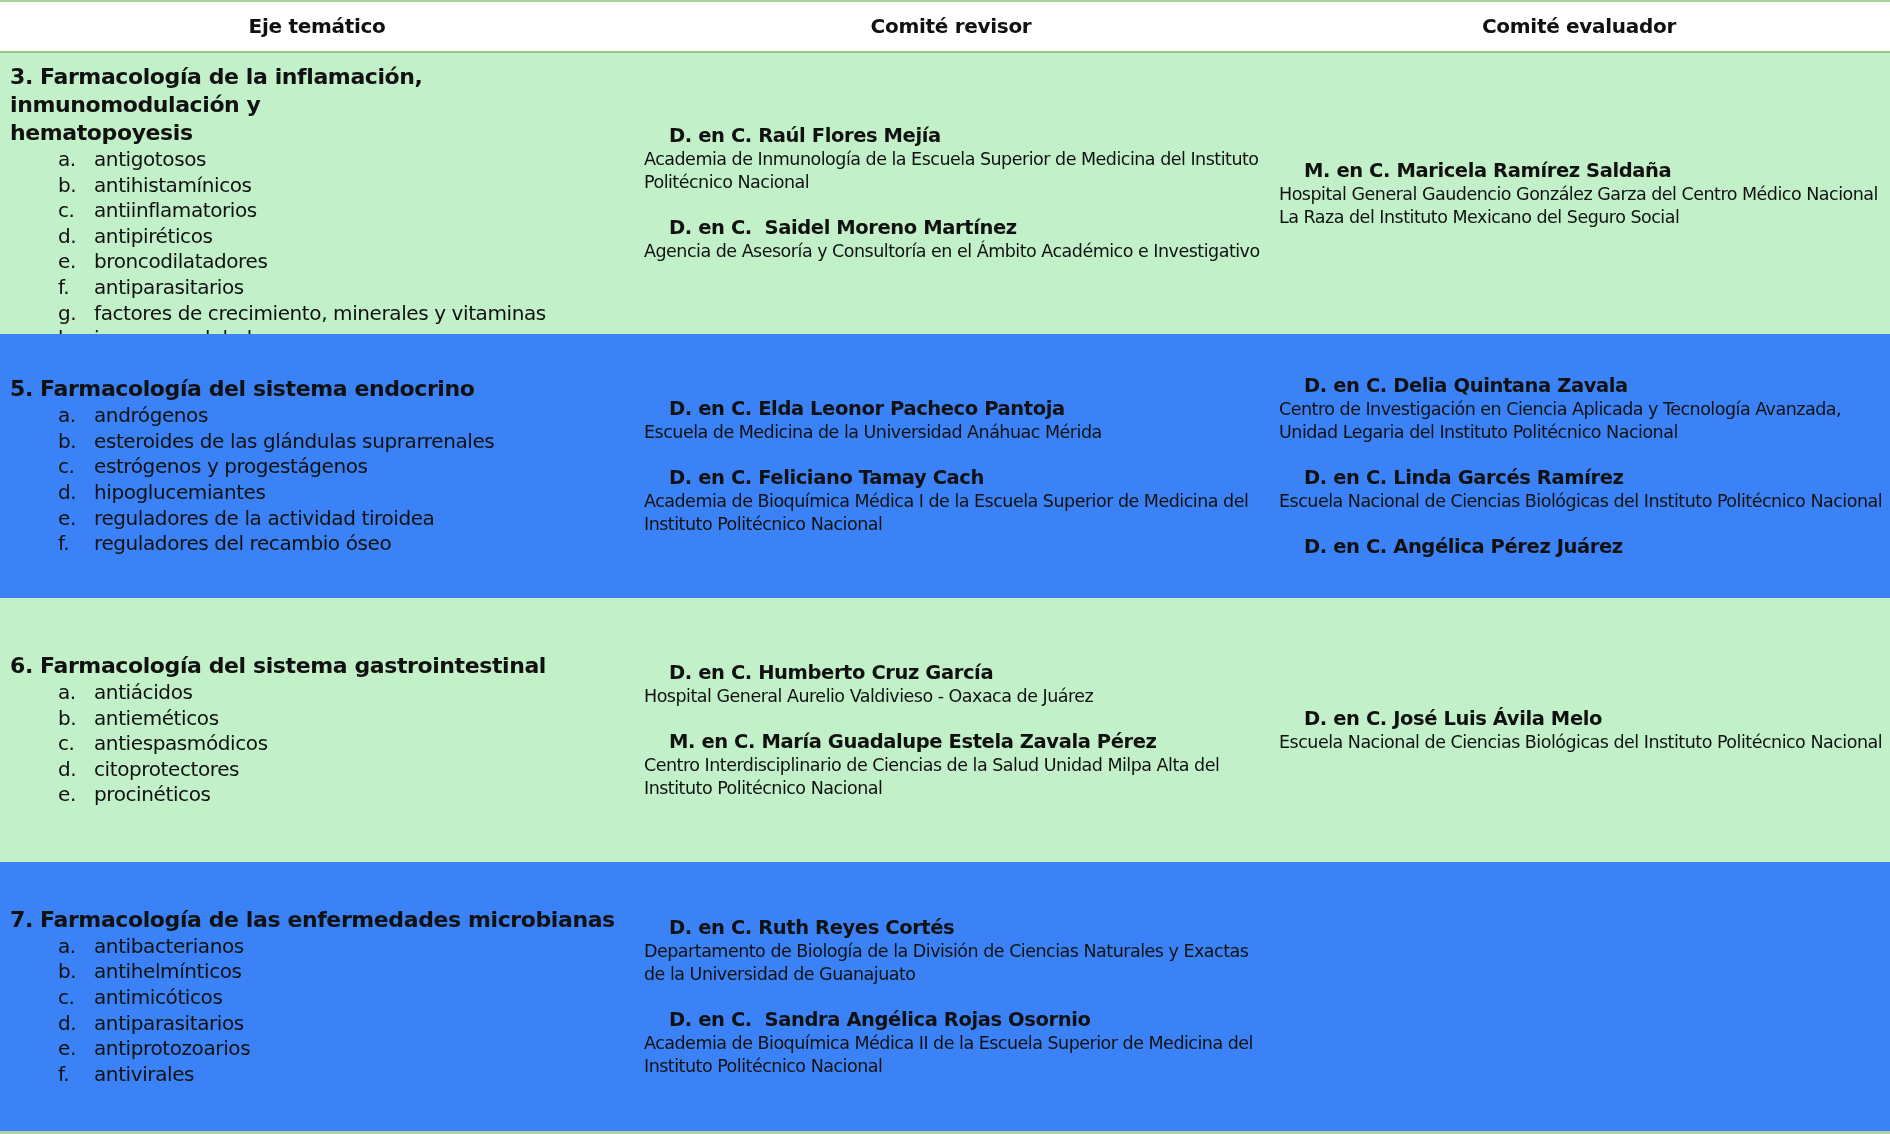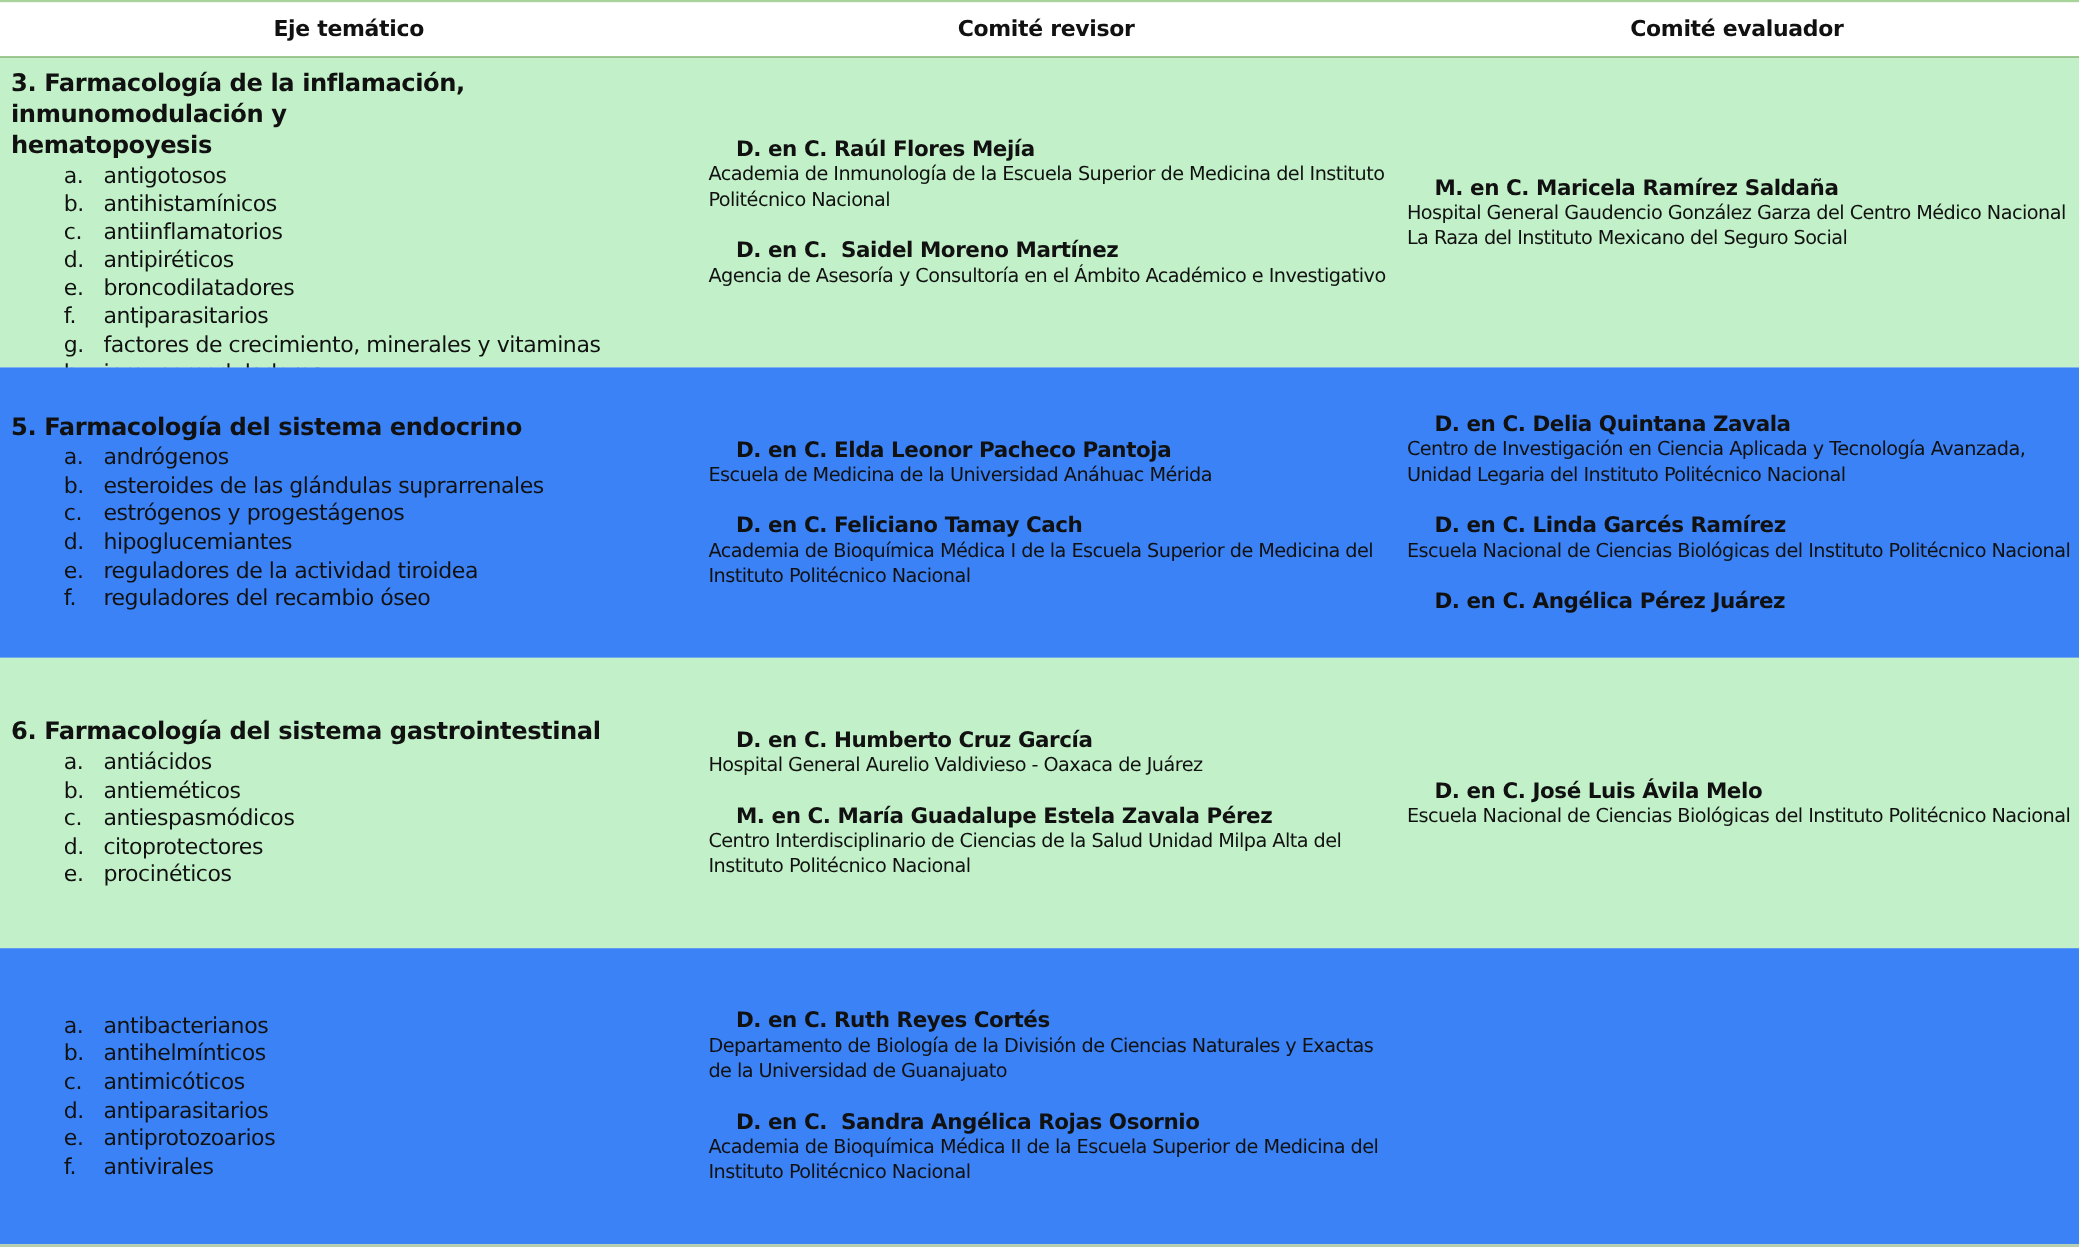--- a/index.html
+++ b/index.html
@@ -135,20 +135,21 @@
     <div class="cell c3">
       <div class="person">
         <div class="pname">D. en C. José Luis Ávila Melo</div>
         <div class="paff">Escuela Nacional de Ciencias Biológicas del Instituto Politécnico Nacional</div>
       </div>
     </div>
   </div>
 
   <div class="row white" style="top:862px;height:269px;">
     <div class="cell c1">
+      <div class="topic-title">7. Farmacología de las enfermedades microbianas</div>
       <ul class="items">
         <li class="item"><span class="mark">a.</span><span>antibacterianos</span></li>
         <li class="item"><span class="mark">b.</span><span>antihelmínticos</span></li>
         <li class="item"><span class="mark">c.</span><span>antimicóticos</span></li>
         <li class="item"><span class="mark">d.</span><span>antiparasitarios</span></li>
         <li class="item"><span class="mark">e.</span><span>antiprotozoarios</span></li>
         <li class="item"><span class="mark">f.</span><span>antivirales</span></li>
       </ul>
     </div>
     <div class="cell c2">

